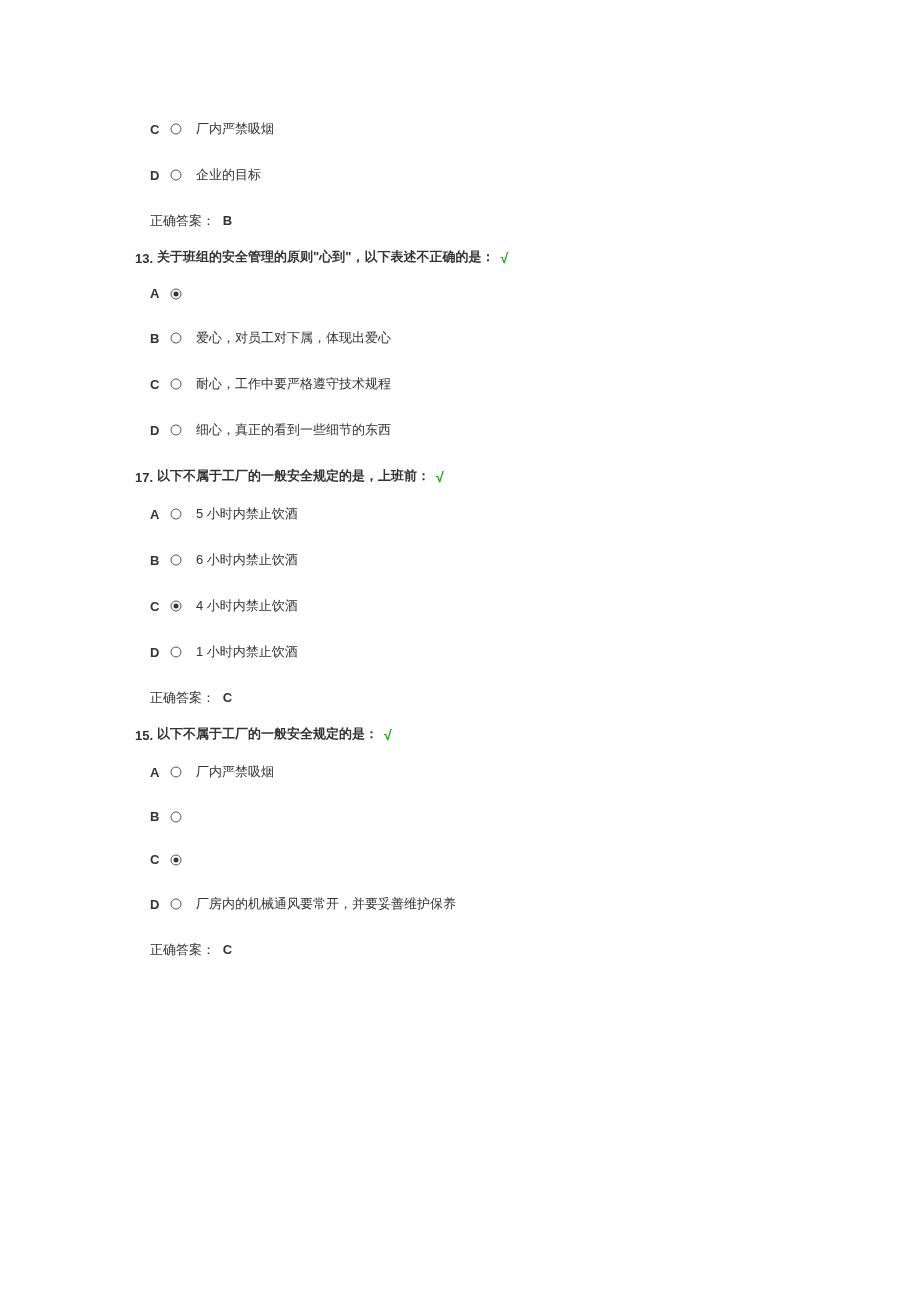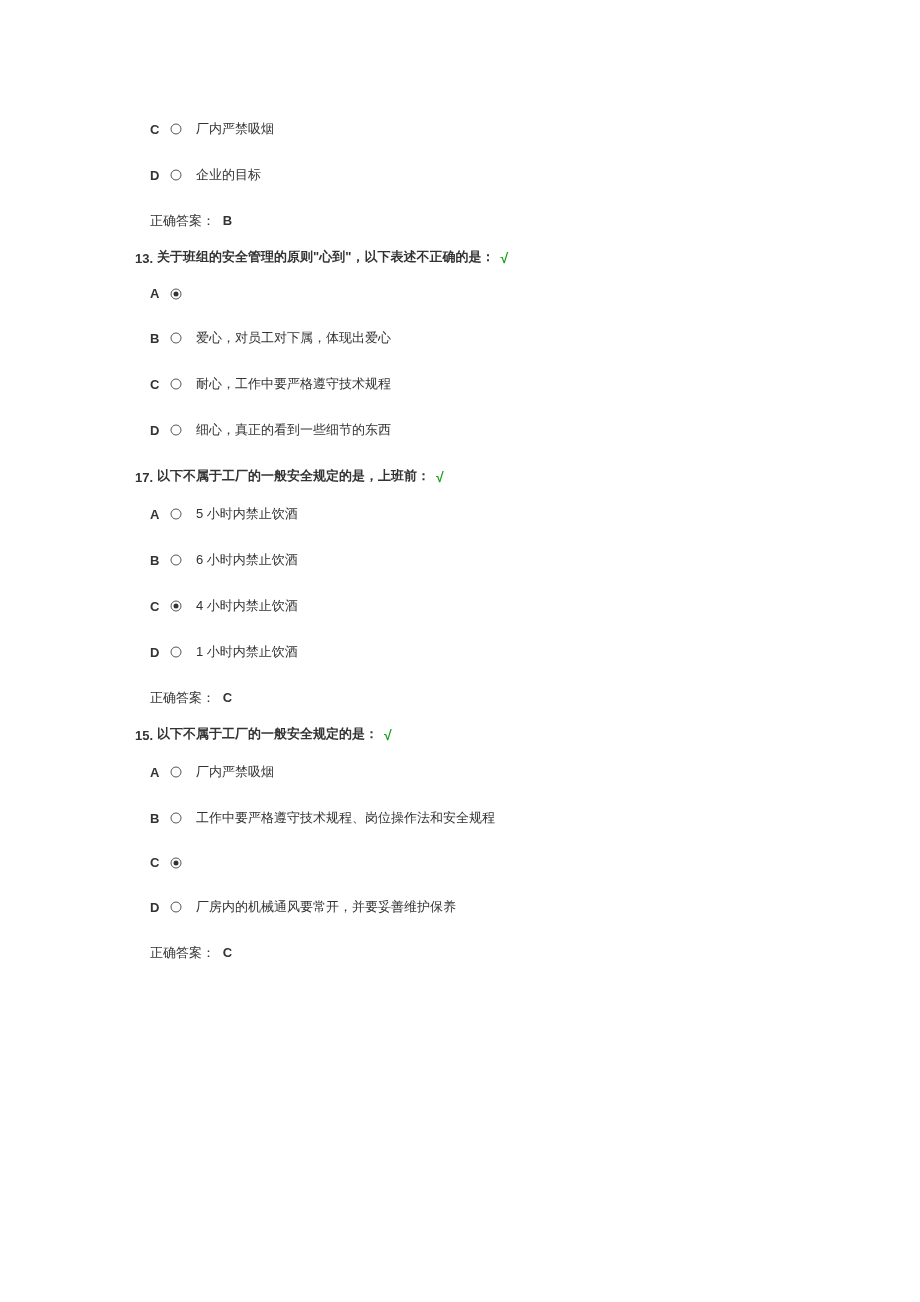--- a/index.html
+++ b/index.html
@@ -215,21 +215,20 @@
     <span class="option-text">厂内严禁吸烟</span>
   </div>
 
   <div class="option-row">
     <span class="option-letter">B</span>
     <span class="radio">
       <svg width="12" height="12">
           <circle cx="6" cy="6" r="5" fill="#fff" stroke="#555" stroke-width="1"></circle>
         </svg>
     </span>
-    <span class="option-text">工作中要严格遵守技术规程、岗位操作法和安全规程</span>
   </div>
 
   <div class="option-row">
     <span class="option-letter">C</span>
     <span class="radio">
       <svg width="12" height="12">
           <circle cx="6" cy="6" r="5" fill="#fff" stroke="#555" stroke-width="1"></circle>
           <circle cx="6" cy="6" r="2.5" fill="#333"></circle>
         </svg>
     </span>

